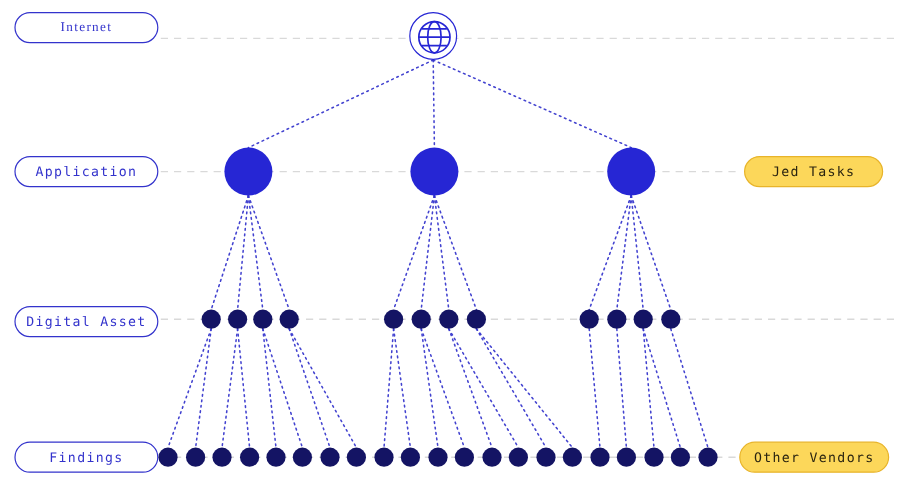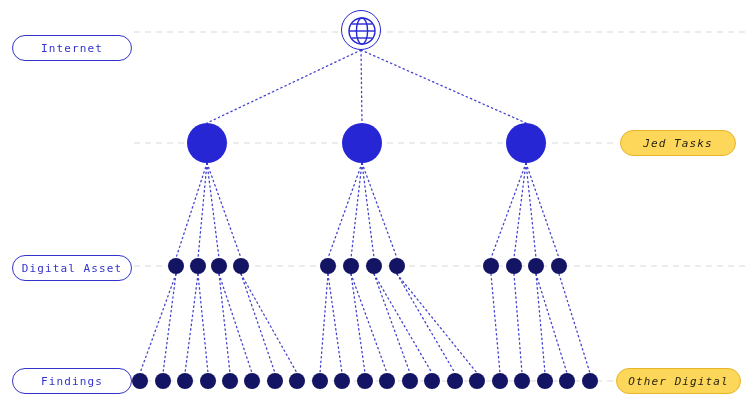--- a/index.html
+++ b/index.html
@@ -32,21 +32,20 @@
     display: flex; align-items: center; justify-content: center;
     height: 26px;
     border: 1.4px solid #e8b42a;
     border-radius: 13px;
     background: #fcd75a;
     color: #2a2410;
     font-size: 11px;
     letter-spacing: 1.1px;
     white-space: nowrap;
     padding: 0 12px;
-    font-style: italic;
   }
 
   .node {
     position: absolute;
     border-radius: 50%;
     background: #141464;
   }
   .node.app {
     background: #2626d4;
   }
@@ -98,25 +97,26 @@
       <line x1="374" y1="274" x2="410" y2="373" stroke="#3333cc" stroke-width="1.3" stroke-dasharray="1.4 3.2" stroke-linecap="round" opacity="0.92"></line>
       <line x1="374" y1="274" x2="432" y2="373" stroke="#3333cc" stroke-width="1.3" stroke-dasharray="1.4 3.2" stroke-linecap="round" opacity="0.92"></line>
       <line x1="397" y1="274" x2="455" y2="373" stroke="#3333cc" stroke-width="1.3" stroke-dasharray="1.4 3.2" stroke-linecap="round" opacity="0.92"></line>
       <line x1="397" y1="274" x2="477" y2="373" stroke="#3333cc" stroke-width="1.3" stroke-dasharray="1.4 3.2" stroke-linecap="round" opacity="0.92"></line>
       <line x1="491" y1="274" x2="500" y2="373" stroke="#3333cc" stroke-width="1.3" stroke-dasharray="1.4 3.2" stroke-linecap="round" opacity="0.92"></line>
       <line x1="514" y1="274" x2="522" y2="373" stroke="#3333cc" stroke-width="1.3" stroke-dasharray="1.4 3.2" stroke-linecap="round" opacity="0.92"></line>
       <line x1="536" y1="274" x2="545" y2="373" stroke="#3333cc" stroke-width="1.3" stroke-dasharray="1.4 3.2" stroke-linecap="round" opacity="0.92"></line>
       <line x1="536" y1="274" x2="567" y2="373" stroke="#3333cc" stroke-width="1.3" stroke-dasharray="1.4 3.2" stroke-linecap="round" opacity="0.92"></line>
       <line x1="559" y1="274" x2="590" y2="373" stroke="#3333cc" stroke-width="1.3" stroke-dasharray="1.4 3.2" stroke-linecap="round" opacity="0.92"></line>
     </svg>
-<div class="row-label" style="left: 12px; top: 35px; width: 120px;">Internet</div>
+<div class="row-label" style="left: 12px; top: 10px; width: 120px; font-family: Liberation Serif, serif;">Internet</div>
+    <div class="row-label" style="left: 12px; top: 130px; width: 120px;">Application</div>
     <div class="row-label" style="left: 12px; top: 368px; width: 120px;">Findings</div>
     <div class="row-label" style="left: 12px; top: 255px; width: 120px;">Digital Asset</div>
     <div class="badge" style="left: 620px; top: 130px; width: 116px;">Jed Tasks</div>
-    <div class="badge" style="left: 616px; top: 368px; width: 125px;">Other Digital</div>
+    <div class="badge" style="left: 616px; top: 368px; width: 125px;">Other Vendors</div>
     <div class="node app" style="left: 187px; top: 123px; width: 40px; height: 40px;"></div>
     <div class="node app" style="left: 342px; top: 123px; width: 40px; height: 40px;"></div>
     <div class="node app" style="left: 506px; top: 123px; width: 40px; height: 40px;"></div>
     <div class="node" style="left: 168px; top: 258px; width: 16px; height: 16px;"></div>
     <div class="node" style="left: 190px; top: 258px; width: 16px; height: 16px;"></div>
     <div class="node" style="left: 211px; top: 258px; width: 16px; height: 16px;"></div>
     <div class="node" style="left: 233px; top: 258px; width: 16px; height: 16px;"></div>
     <div class="node" style="left: 320px; top: 258px; width: 16px; height: 16px;"></div>
     <div class="node" style="left: 343px; top: 258px; width: 16px; height: 16px;"></div>
     <div class="node" style="left: 366px; top: 258px; width: 16px; height: 16px;"></div>

